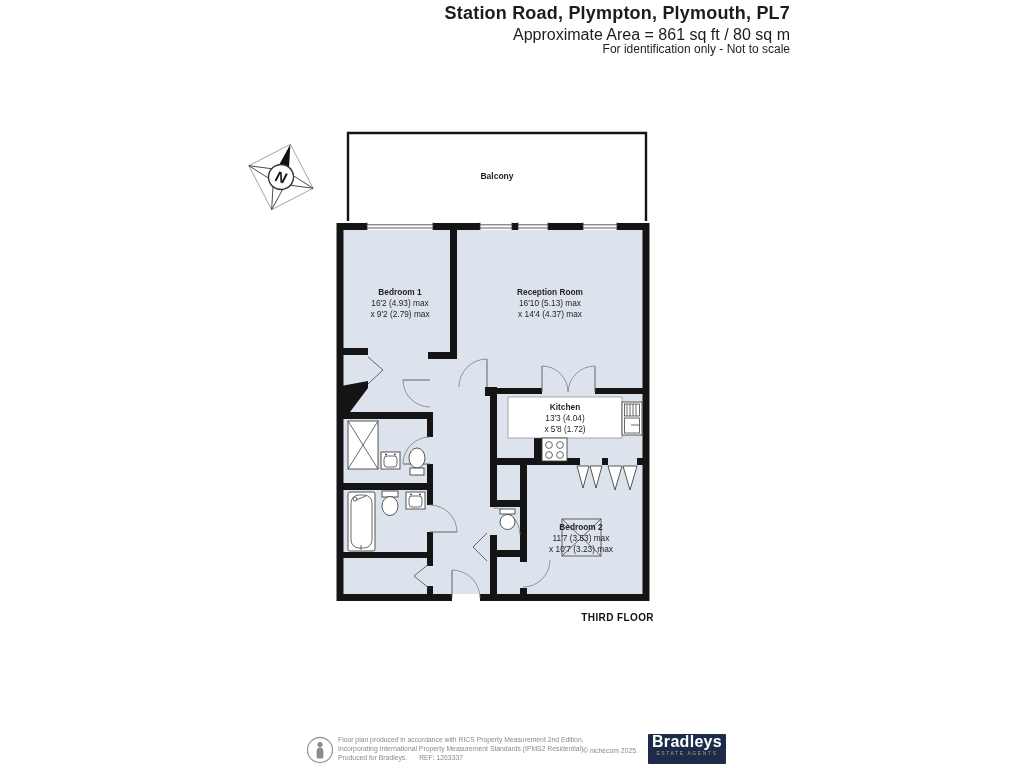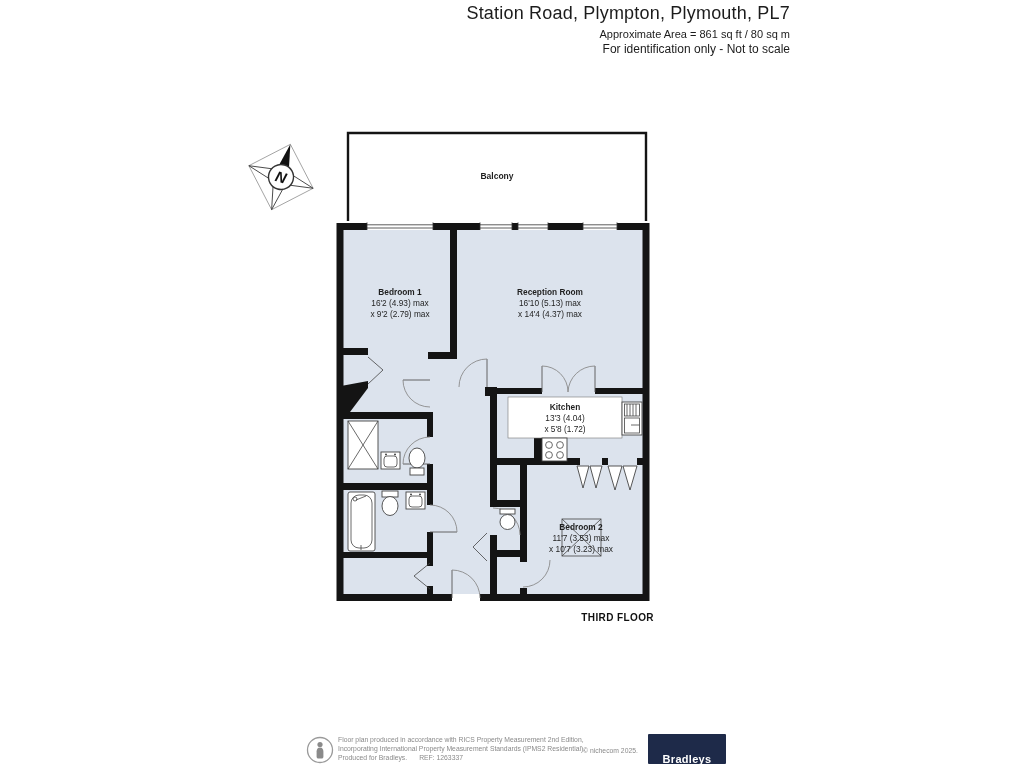--- a/index.html
+++ b/index.html
@@ -1,21 +1,21 @@
 <!DOCTYPE html>
 <html><head>
 <meta charset="utf-8">
 <style>
   html,body{margin:0;padding:0;background:#fff;}
   .page{position:relative;width:1024px;height:768px;background:#ffffff;overflow:hidden;
         font-family:"Liberation Sans",sans-serif;color:#1c1c1c;}
   
   .hdr{position:absolute;top:2px;left:300px;width:490px;text-align:right;}
-  .hdr .title{font-size:18px;font-weight:normal;letter-spacing:0.2px;line-height:22px;}
-  .hdr .area{font-size:11px;margin-top:4px;line-height:13px;}
+  .hdr .title{font-size:18px;font-weight:bold;letter-spacing:0.2px;line-height:22px;}
+  .hdr .area{font-size:16px;margin-top:4px;line-height:13px;}
   .hdr .note{font-size:12px;margin-top:4px;line-height:9px;}
   
   .plan{position:absolute;left:0;top:0;}
   .wall{fill:#141414;}
   .fx{fill:#ffffff;stroke:#444;stroke-width:0.9;}
   .fxline{stroke:#444;stroke-width:0.8;fill:none;}
   .arc{stroke:#8a8a8a;stroke-width:0.9;fill:none;}
   .leaf{stroke:#555;stroke-width:0.9;}
   .win{stroke:#333;stroke-width:0.8;}
   .rname{font:bold 8.3px "Liberation Sans",sans-serif;fill:#1f1f1f;text-anchor:middle;}
@@ -24,21 +24,21 @@
   .floorlbl{font:bold 10px "Liberation Sans",sans-serif;fill:#111;text-anchor:end;letter-spacing:0.4px;}
   .nlabel{font:italic bold 15px "Liberation Sans",sans-serif;fill:#111;text-anchor:middle;}
   
   .foot-icon{position:absolute;left:306px;top:736px;}
   .foot-text{position:absolute;left:338px;top:735px;width:260px;font-size:6.8px;
              line-height:9px;color:#8a8a8a;}
   .foot-text .l3{display:flex;gap:12px;}
   .foot-copy{position:absolute;left:583px;top:747px;font-size:6.8px;color:#8a8a8a;}
   .logo{position:absolute;left:648px;top:734px;width:78px;height:30px;background:#1e2a49;
         text-align:center;border-radius:1px;}
-  .logo .nm{font-size:11px;color:#ffffff;font-weight:bold;line-height:16px;margin-top:17px;
+  .logo .nm{font-size:16px;color:#ffffff;font-weight:bold;line-height:16px;margin-top:0;
             letter-spacing:0.3px;}
   .logo .sub{font-size:5px;color:#9aa878;letter-spacing:1.6px;line-height:6px;}
 </style>
 </head>
 <body>
 
 <div class="page">
 
   <div class="hdr">
     <div class="title">Station Road, Plympton, Plymouth, PL7</div>

